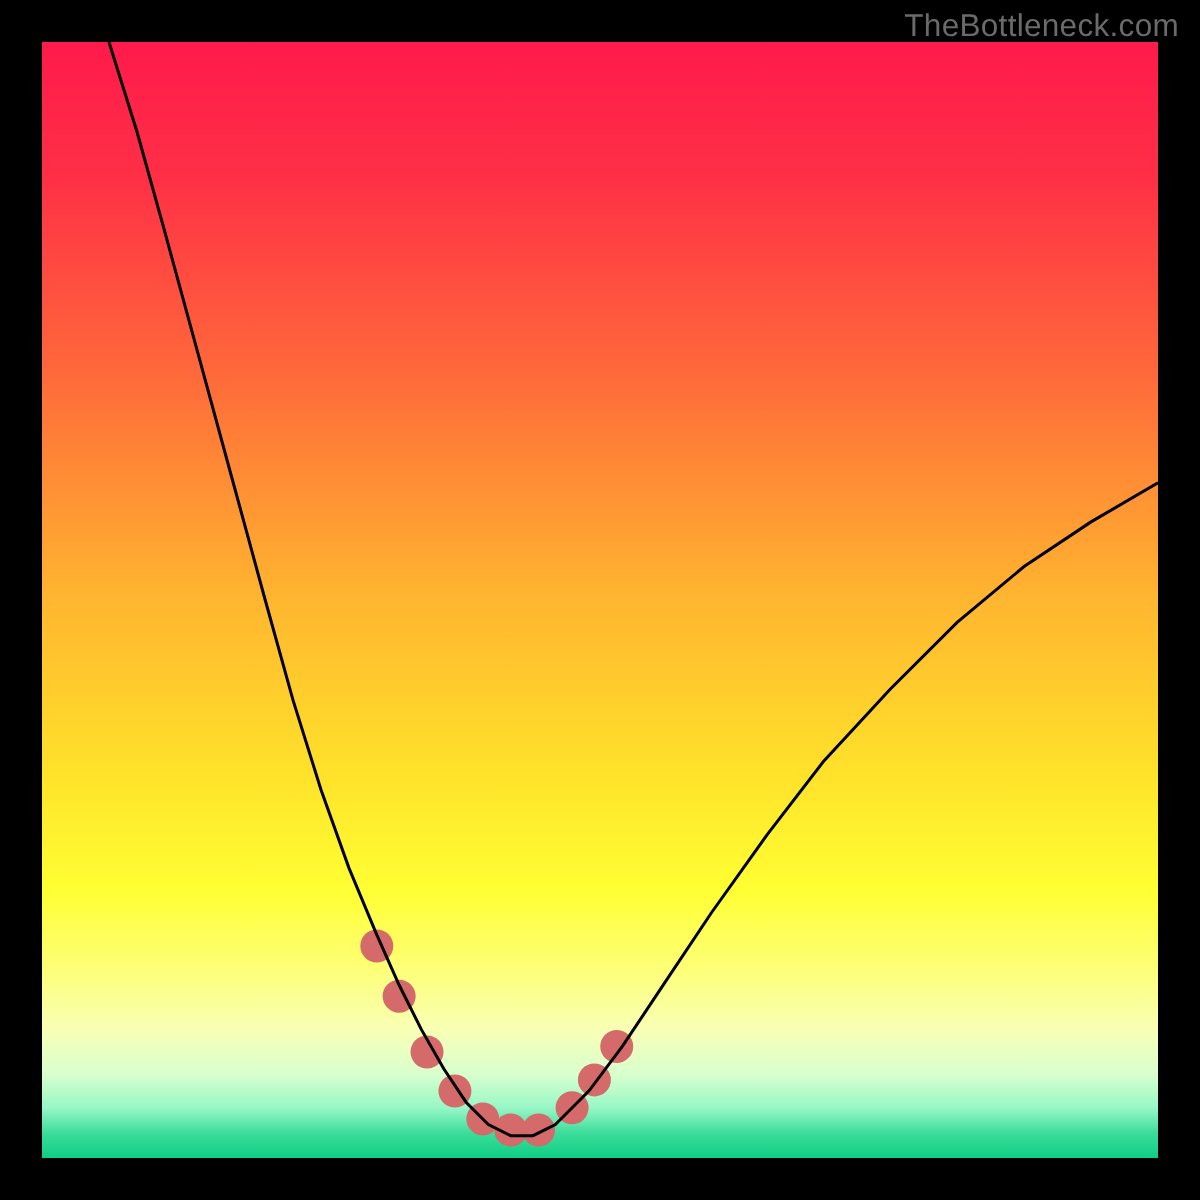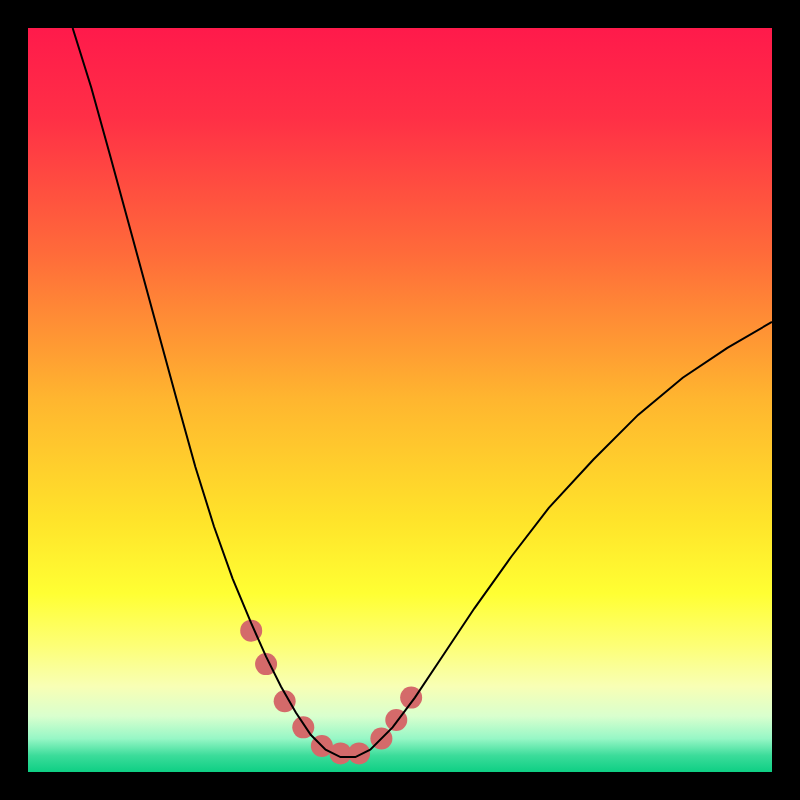--- a/index.html
+++ b/index.html
@@ -89,14 +89,15 @@
           <circle cx="331.08" cy="725.40" r="11" fill="#d46a6a"></circle>
           <circle cx="353.40" cy="710.52" r="11" fill="#d46a6a"></circle>
           <circle cx="368.28" cy="691.92" r="11" fill="#d46a6a"></circle>
           <circle cx="383.16" cy="669.60" r="11" fill="#d46a6a"></circle>
         </g>
       <path id="curve" fill="none" stroke="#000000" stroke-width="2" d="M44.64 0.00 L63.24 59.52 L81.84 126.48 L104.16 208.32 L126.48 290.16 L148.80 372.00 L167.40 438.96 L186.00 498.48 L204.60 550.56 L223.20 595.20 L238.08 628.68 L252.96 658.44 L267.84 684.48 L282.72 706.80 L297.60 721.68 L312.48 729.12 L327.36 729.12 L342.24 721.68 L364.56 699.36 L386.88 669.60 L416.64 624.96 L446.40 580.32 L483.60 528.24 L520.80 479.88 L565.44 431.52 L610.08 386.88 L654.72 349.68 L699.36 319.92 L744.00 293.88"></path>
     </svg>
 
   </div>
 
+  <div class="watermark">TheBottleneck.com</div>
 
 </div>
 
 </body></html>

